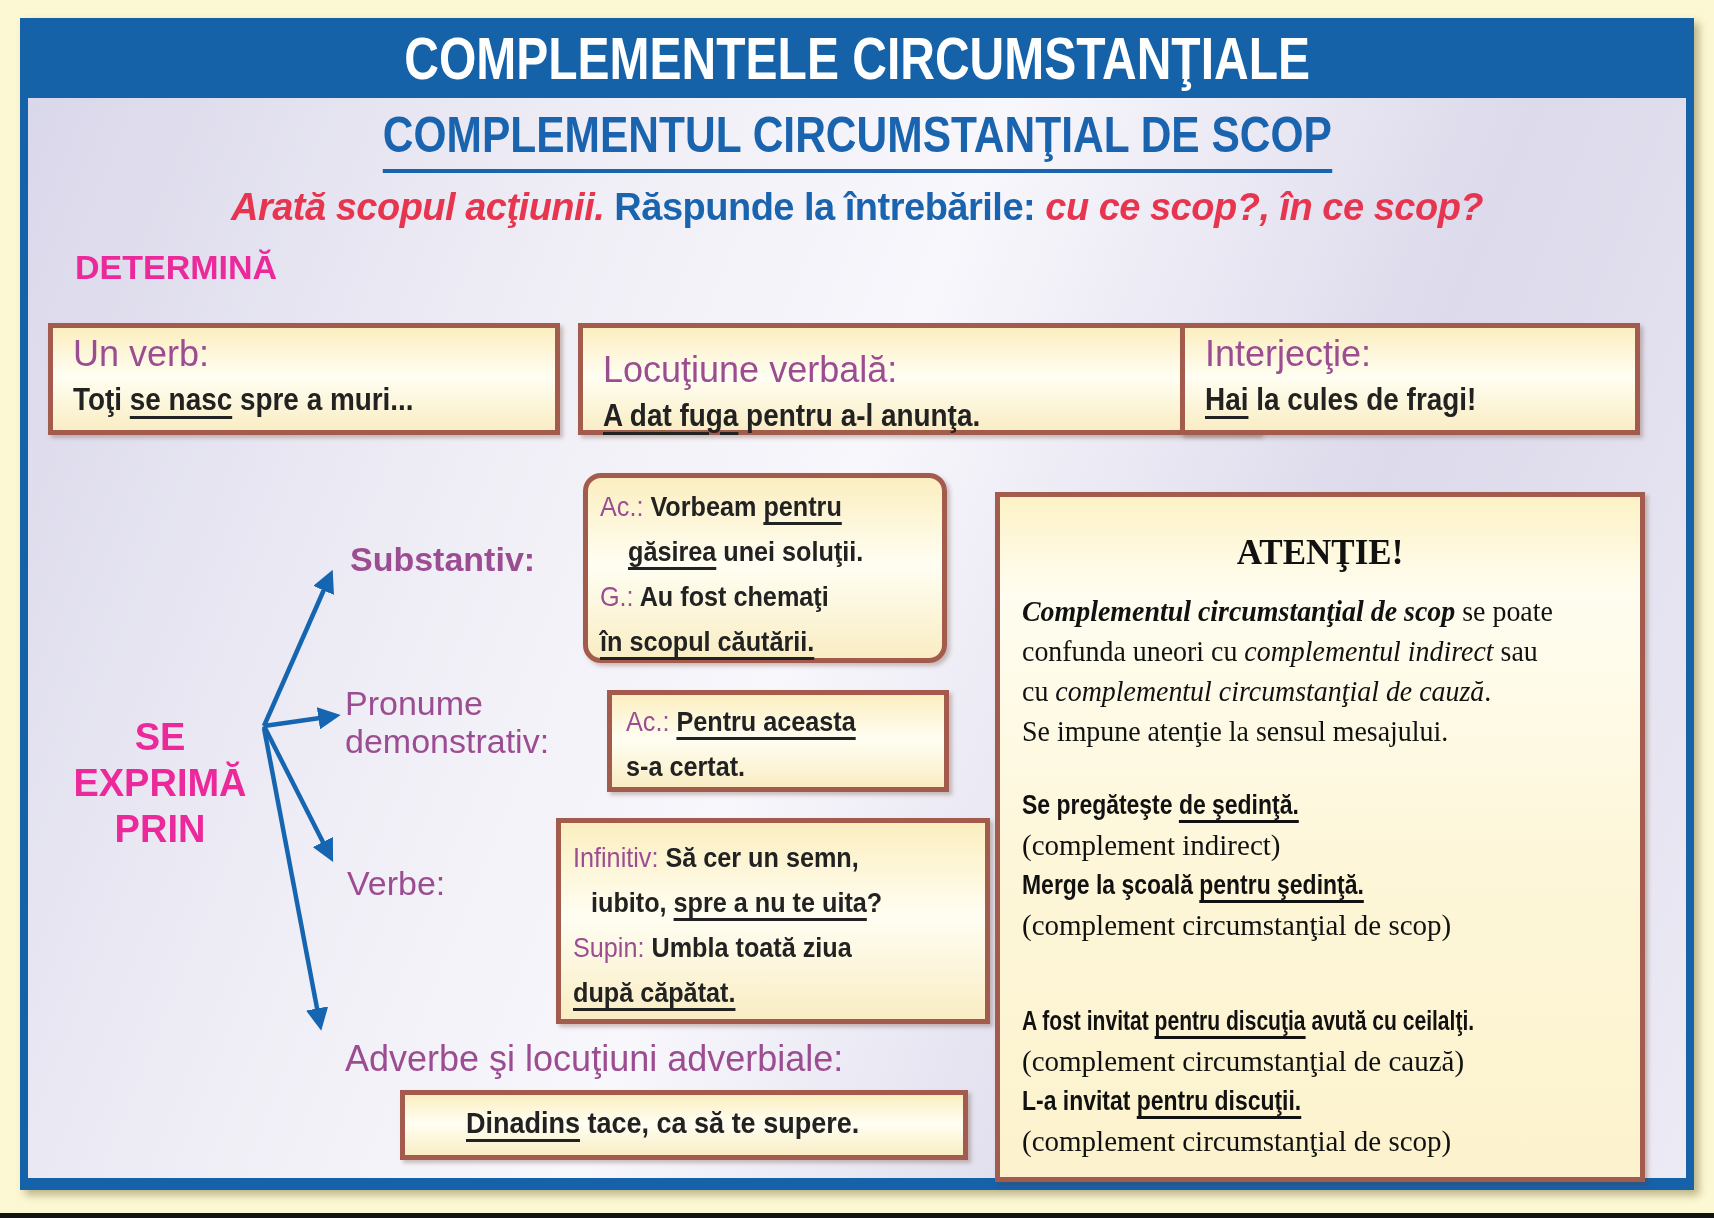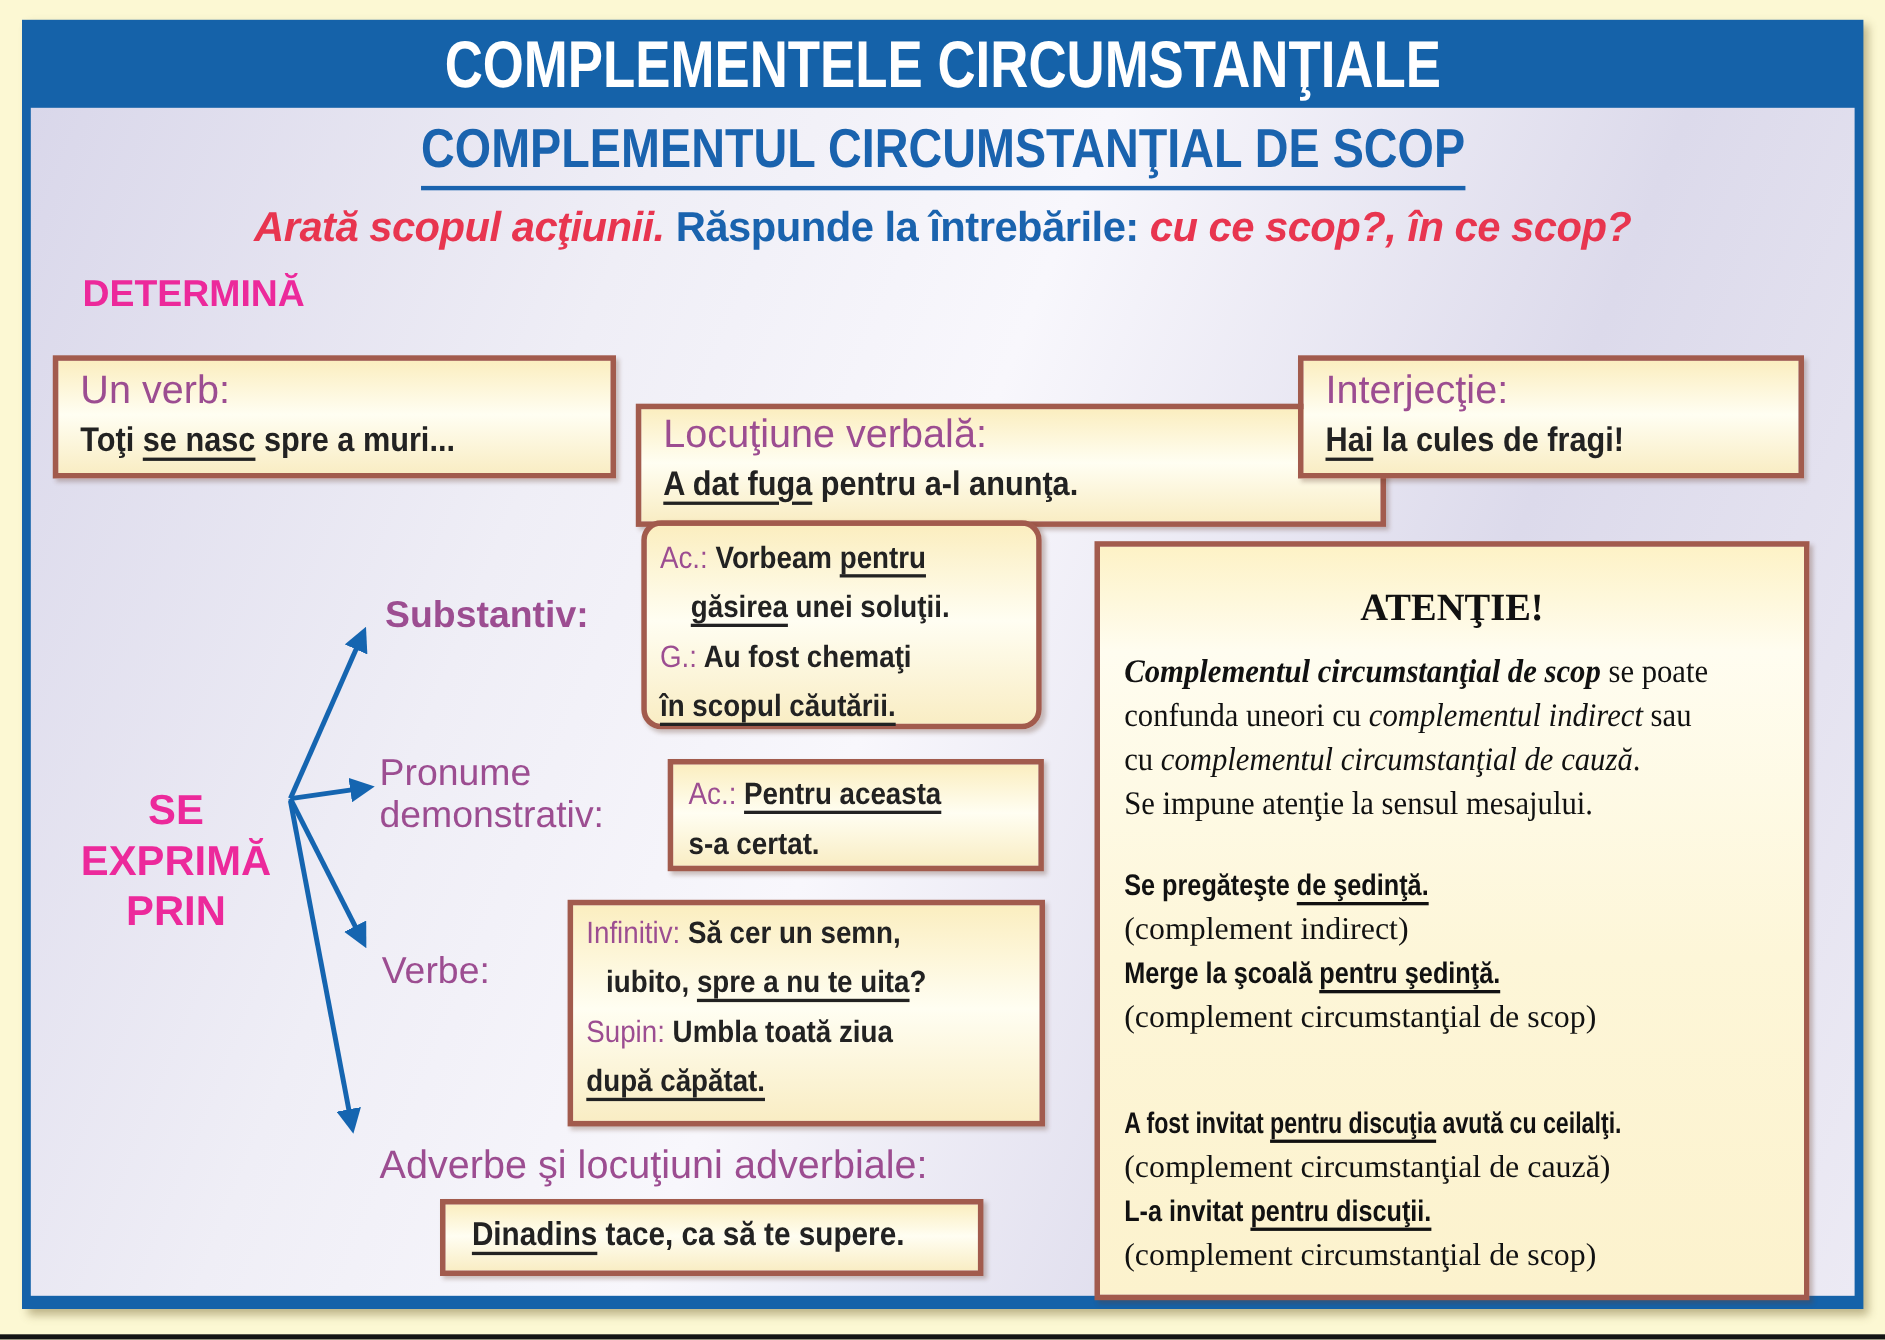--- a/index.html
+++ b/index.html
@@ -44,40 +44,40 @@
     background:linear-gradient(180deg,#fbeec0 0%,#fffef2 48%,#f9edc4 100%);
     box-shadow:3px 3px 4px rgba(100,60,40,.3);
   }
   .tbox-label { font-size:36px; line-height:44px; color:#9C4D91; }
   .hand { font-weight:bold; font-size:31px; line-height:48px; color:#222; }
   .hsq { display:inline-block; transform:scaleX(.9); transform-origin:0 60%; white-space:nowrap; }
   .ul { text-decoration:underline; text-decoration-thickness:2.5px; text-underline-offset:6px; }
   .case { font-weight:normal; color:#9C4D91; }
 
   .t1 { left:48px;   top:323px; width:512px; height:112px; padding:4px 20px; }
-  .t2 { left:578px;  top:323px; width:682px; height:112px; padding:0 20px;margin-top:44px; }
+  .t2 { left:578px;  top:323px; width:682px; height:112px; padding:20px 20px; }
   .t3 { left:1180px; top:323px; width:460px; height:112px; padding:4px 20px; }
 
   .se-exprima {
     position:absolute; left:50px; top:714px; width:220px; text-align:center;
     font-size:38px; font-weight:bold; color:#EC299B; line-height:46px;
   }
   .arrows { position:absolute; left:0; top:0; pointer-events:none; }
 
   .branch-label { position:absolute; font-size:34px; line-height:38px; color:#9C4D91; }
   .lab-substantiv { left:350px; top:540px;font-weight:bold; }
   .lab-pronume    { left:345px; top:684px; }
   .lab-verbe      { left:347px; top:864px; }
   .lab-adverbe    { left:345px; top:1040px; font-size:36px; }
 
   .sub-hand { font-weight:bold; font-size:28px; line-height:45px; color:#222; }
   .box-substantiv { left:583px; top:473px; width:364px; height:190px; padding:6px 12px;border-radius:18px; }
   .box-pronume    { left:607px; top:690px; width:342px; height:102px; padding:4px 14px; }
-  .box-verbe      { left:516px; top:818px; width:434px; height:206px; padding:2px 12px; }
-  .box-adverbe    { left:400px; top:1090px; width:494px; height:70px; text-align:center; }
+  .box-verbe      { left:556px; top:818px; width:434px; height:206px; padding:12px 12px; }
+  .box-adverbe    { left:400px; top:1090px; width:568px; height:70px; text-align:center; }
   .box-adverbe .hand { line-height:56px; font-size:30px; }
   .ind1 { padding-left:28px; }
   .ind2 { padding-left:18px; }
 
   .atentie {
     left:995px; top:492px; width:650px; height:690px; padding:28px 22px;
     background:linear-gradient(180deg,#fdf2c6 0%,#fffdf0 14%,#fdf6d8 55%,#fcf2cd 100%);
   }
   .at-title { text-align:center; font-family:"Liberation Serif",serif; font-weight:bold; font-size:35px; margin-top:8px; color:#111; }
   .at-para { margin-top:18px; font-family:"Liberation Serif",serif; font-size:30px; line-height:40px; color:#111; }

